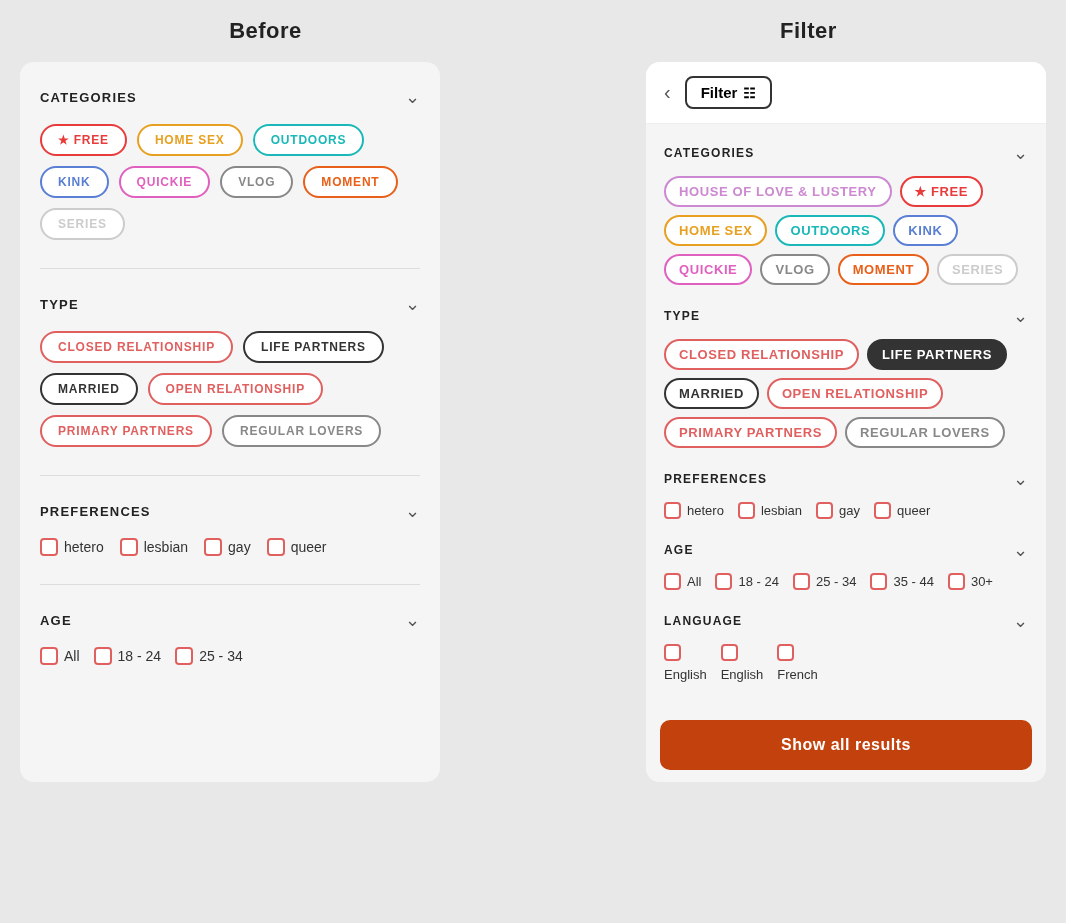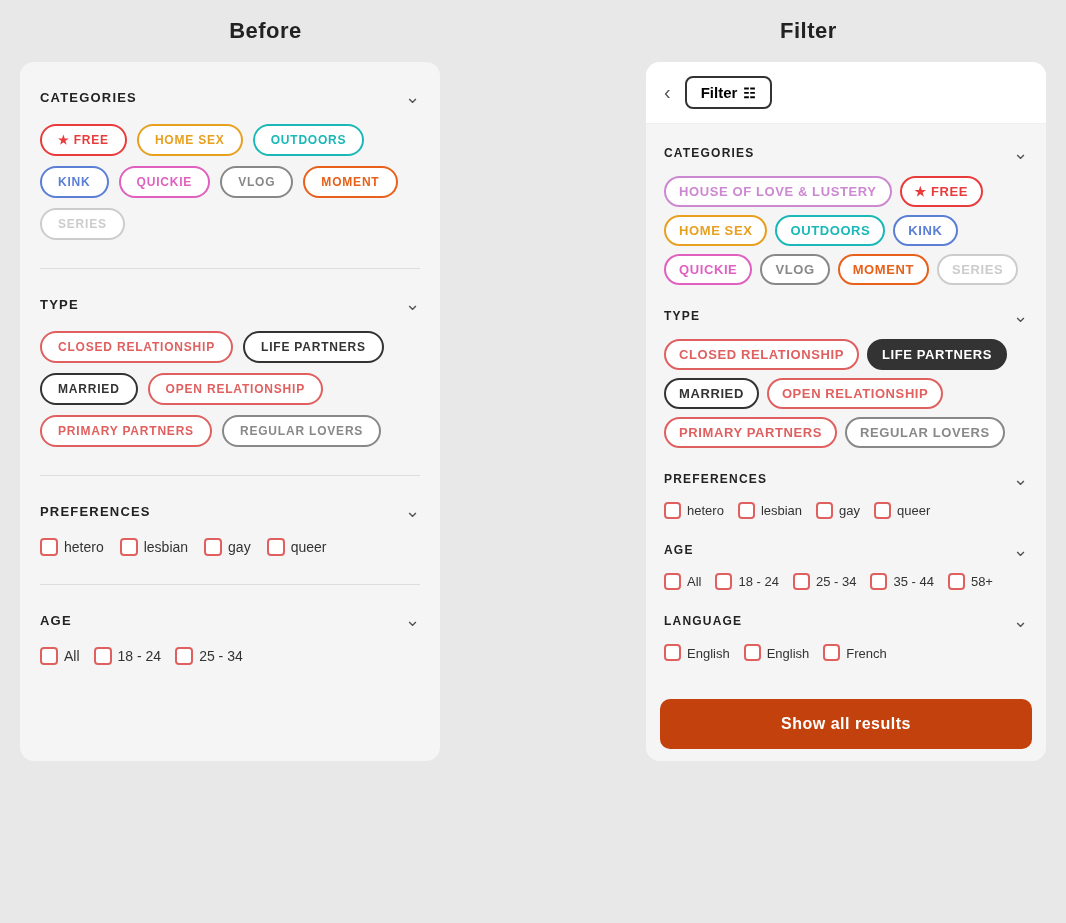--- a/index.html
+++ b/index.html
@@ -367,23 +367,24 @@
     
     .after-lang-row {
       display: flex;
       flex-wrap: wrap;
       gap: 14px;
       align-items: center;
     }
 
     .after-lang-item {
       display: flex;
-      align-items: flex-end;
+      align-items: flex-start;
       gap: 6px;
       cursor: pointer;
+      flex-direction: column;
     }
 
     .after-lang-checkbox {
       width: 17px;
       height: 17px;
       border: 2px solid #e06060;
       border-radius: 4px;
       background: #fff;
       flex-shrink: 0;
     }
@@ -580,21 +581,21 @@
             <label class="after-age-item">
               <div class="after-age-checkbox"></div>
               <span class="after-age-label">25 - 34</span>
             </label>
             <label class="after-age-item">
               <div class="after-age-checkbox"></div>
               <span class="after-age-label">35 - 44</span>
             </label>
             <label class="after-age-item">
               <div class="after-age-checkbox"></div>
-              <span class="after-age-label">58+</span>
+              <span class="after-age-label">30+</span>
             </label>
           </div>
         </div>
 
         <div class="after-section">
           <div class="after-section-header">
             <span class="after-section-title">LANGUAGE</span>
             <span class="chevron-icon">⌄</span>
           </div>
           <div class="after-lang-row">

